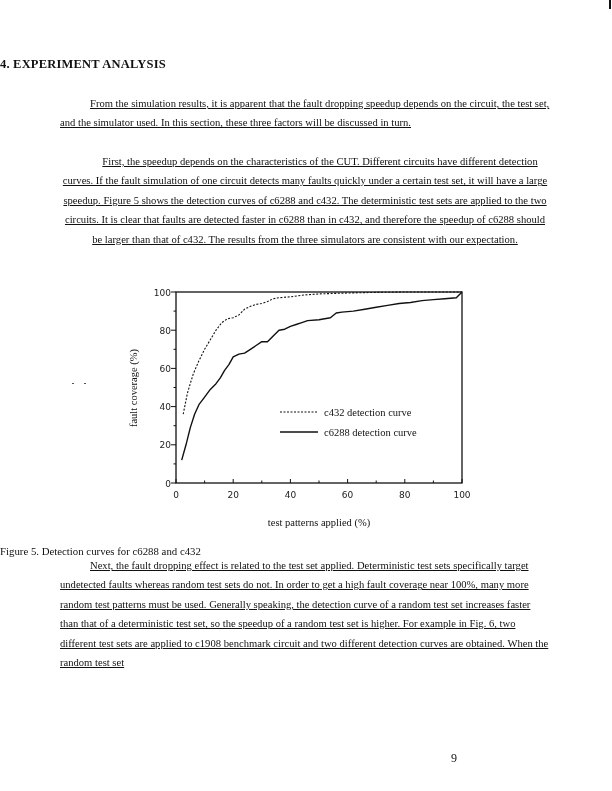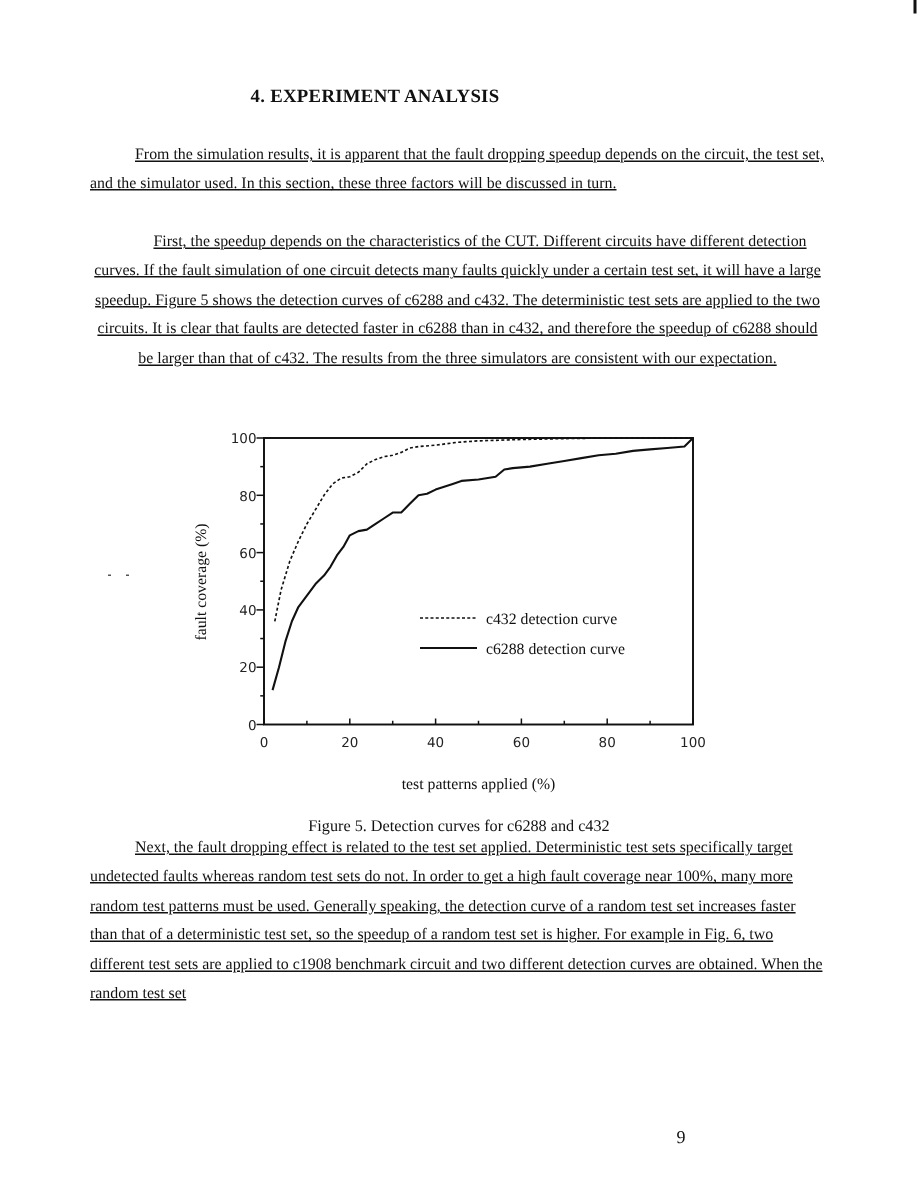--- a/index.html
+++ b/index.html
@@ -1,32 +1,32 @@
 <!DOCTYPE html>
 <html><head>
 <meta charset="utf-8">
 <style>
   html, body { margin:0; padding:0; background:#ffffff; }
   body { width:612px; height:791px; position:relative; overflow:hidden;
          font-family:"Liberation Serif", serif; color:#111; }
-  .heading { position:absolute; top:57px; left:0; width:500px; text-align:center;
+  .heading { position:absolute; top:57px; left:0; width:500px; text-align:left;
              font-weight:bold; font-size:12.5px; letter-spacing:0.2px; }
   .para { position:absolute; left:60px; width:490px; font-size:10.6px; line-height:19.4px; margin:0;text-decoration:underline; }
   .para .indent { display:inline-block; width:30px; }
   #p1 { top:94px; }
   #p2 { top:152px;text-align:center; }
   #p3 { top:556px; }
   .page-num { position:absolute; top:751px; left:451px; font-size:12px; }
   .corner-mark { position:absolute; top:0; left:609px; width:2px; height:9px; background:#111; }
   .stray { position:absolute; top:383px; width:2px; height:1px; background:#555; }
   svg#chart { position:absolute; left:0; top:0; }
   .tick-lbl { font-family:"DejaVu Sans", sans-serif; font-size:9px; fill:#222; }
   .axis-title { font-family:"Liberation Serif", serif; font-size:10.5px; fill:#111; }
   .legend-txt { font-family:"Liberation Serif", serif; font-size:10.5px; fill:#111; }
-  .caption { position:absolute; top:545px; left:0; width:612px; text-align:center; font-size:10.8px; }
+  .caption { position:absolute; top:545px; left:0; width:612px; font-size:10.8px; }
 </style>
 </head>
 <body>
 
 <div class="corner-mark"></div>
 <div class="stray" style="left:72px"></div>
 <div class="stray" style="left:84px"></div>
 
 <div class="heading">4.  EXPERIMENT  ANALYSIS</div>
 

